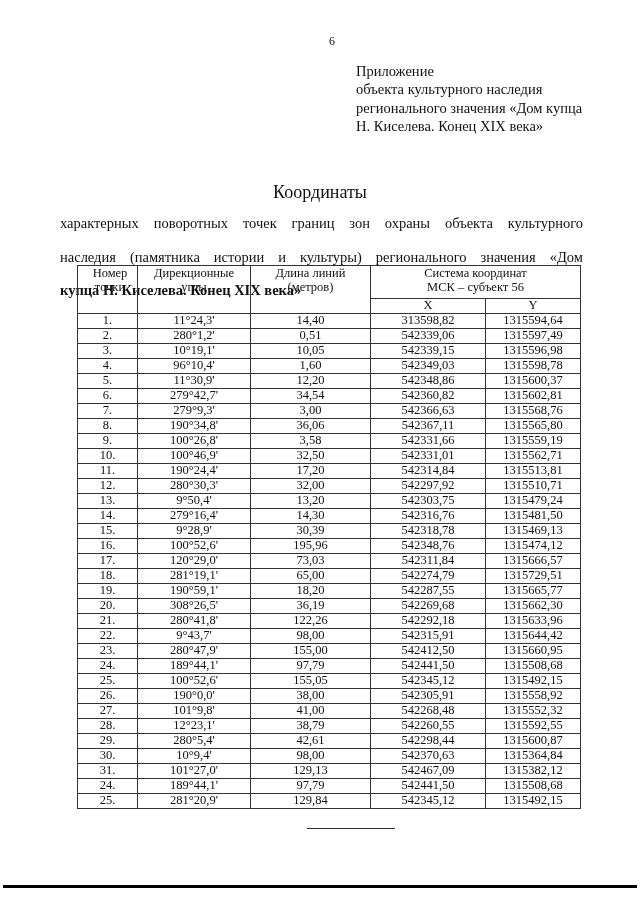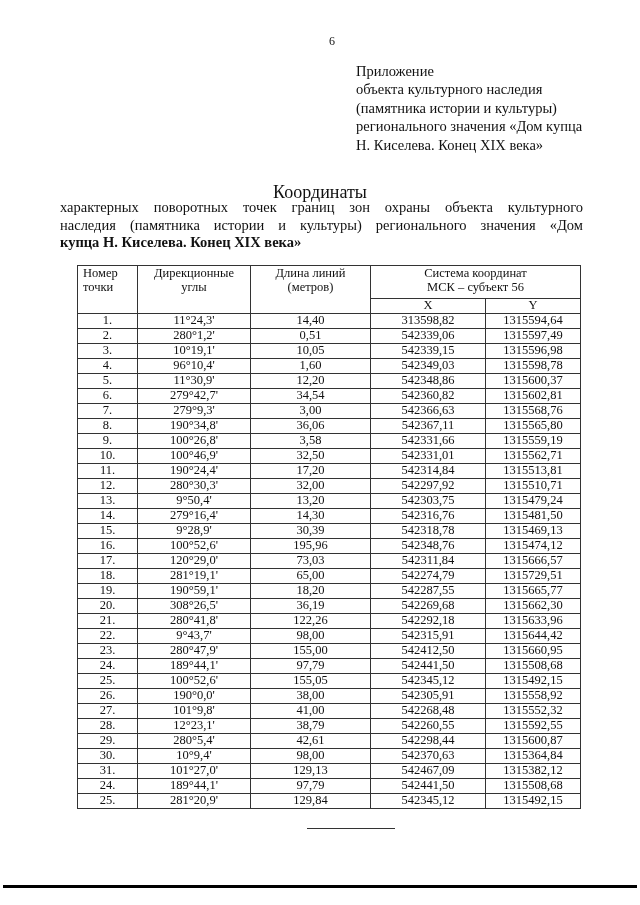--- a/index.html
+++ b/index.html
@@ -4,42 +4,41 @@
 <style>
   html, body { margin: 0; padding: 0; background: #ffffff; }
   body { width: 640px; height: 905px; position: relative; overflow: hidden;
          font-family: "Liberation Serif", "DejaVu Serif", serif; color: #111; }
   .page-num { position: absolute; left: 329px; top: 34px; font-size: 12px; }
   .appendix { position: absolute; left: 356px; top: 62px; font-size: 14.5px; line-height: 18.4px; }
   .appendix div { white-space: nowrap; }
   .title { position: absolute; left: 0; width: 640px; top: 182px; text-align: center; font-size: 18px; }
   .para { position: absolute; left: 60px; width: 523px; top: 199px; font-size: 14.5px; line-height: 17.5px;
           text-align: justify; }
-  .para .line { display: block; text-align: justify; text-align-last: justify; white-space: nowrap; }
+  .para .line { display: block; text-align: justify; text-align-last: justify; white-space: nowrap; margin-top: 16px; }
   .para .line.last { text-align-last: left; font-weight: bold; }
   table.coords { position: absolute; left: 77px; top: 265px; width: 503px; border-collapse: collapse;
                  font-size: 12.5px; table-layout: fixed; }
   table.coords th, table.coords td { border: 1px solid #333; padding: 0; text-align: center;
                  font-weight: normal; line-height: 13.5px; }
   table.coords td { height: 14px; }
   table.coords th.h-main { vertical-align: top; height: 31px; padding-top: 1px; }
-  table.coords th.h-num { text-align: left; padding-left: 5px; font-family: Liberation Serif, serif; }
+  table.coords th.h-num { text-align: center; padding-left: 5px; font-family: Liberation Serif, serif; }
   table.coords th.h-sub { height: 13px; }
   .sep { position: absolute; left: 307px; top: 828px; width: 88px; height: 1px; background: #333; }
   .bottom-rule { position: absolute; left: 3px; top: 885px; width: 634px; height: 3px; background: #000; }
 </style>
 </head>
 <body>
 
 <div class="page-num">6</div>
 
 <div class="appendix">
   <div>Приложение</div>
   <div>объекта культурного наследия</div>
-  <div>(памятника истории и культуры)</div>
   <div>регионального значения «Дом купца</div>
   <div>Н. Киселева. Конец XIX века»</div>
 </div>
 
 <div class="title">Координаты</div>
 
 <div class="para">
   <span class="line">характерных поворотных точек границ зон охраны объекта культурного</span>
   <span class="line">наследия (памятника истории и культуры) регионального значения «Дом</span>
   <span class="line last">купца Н. Киселева. Конец XIX века»</span>

